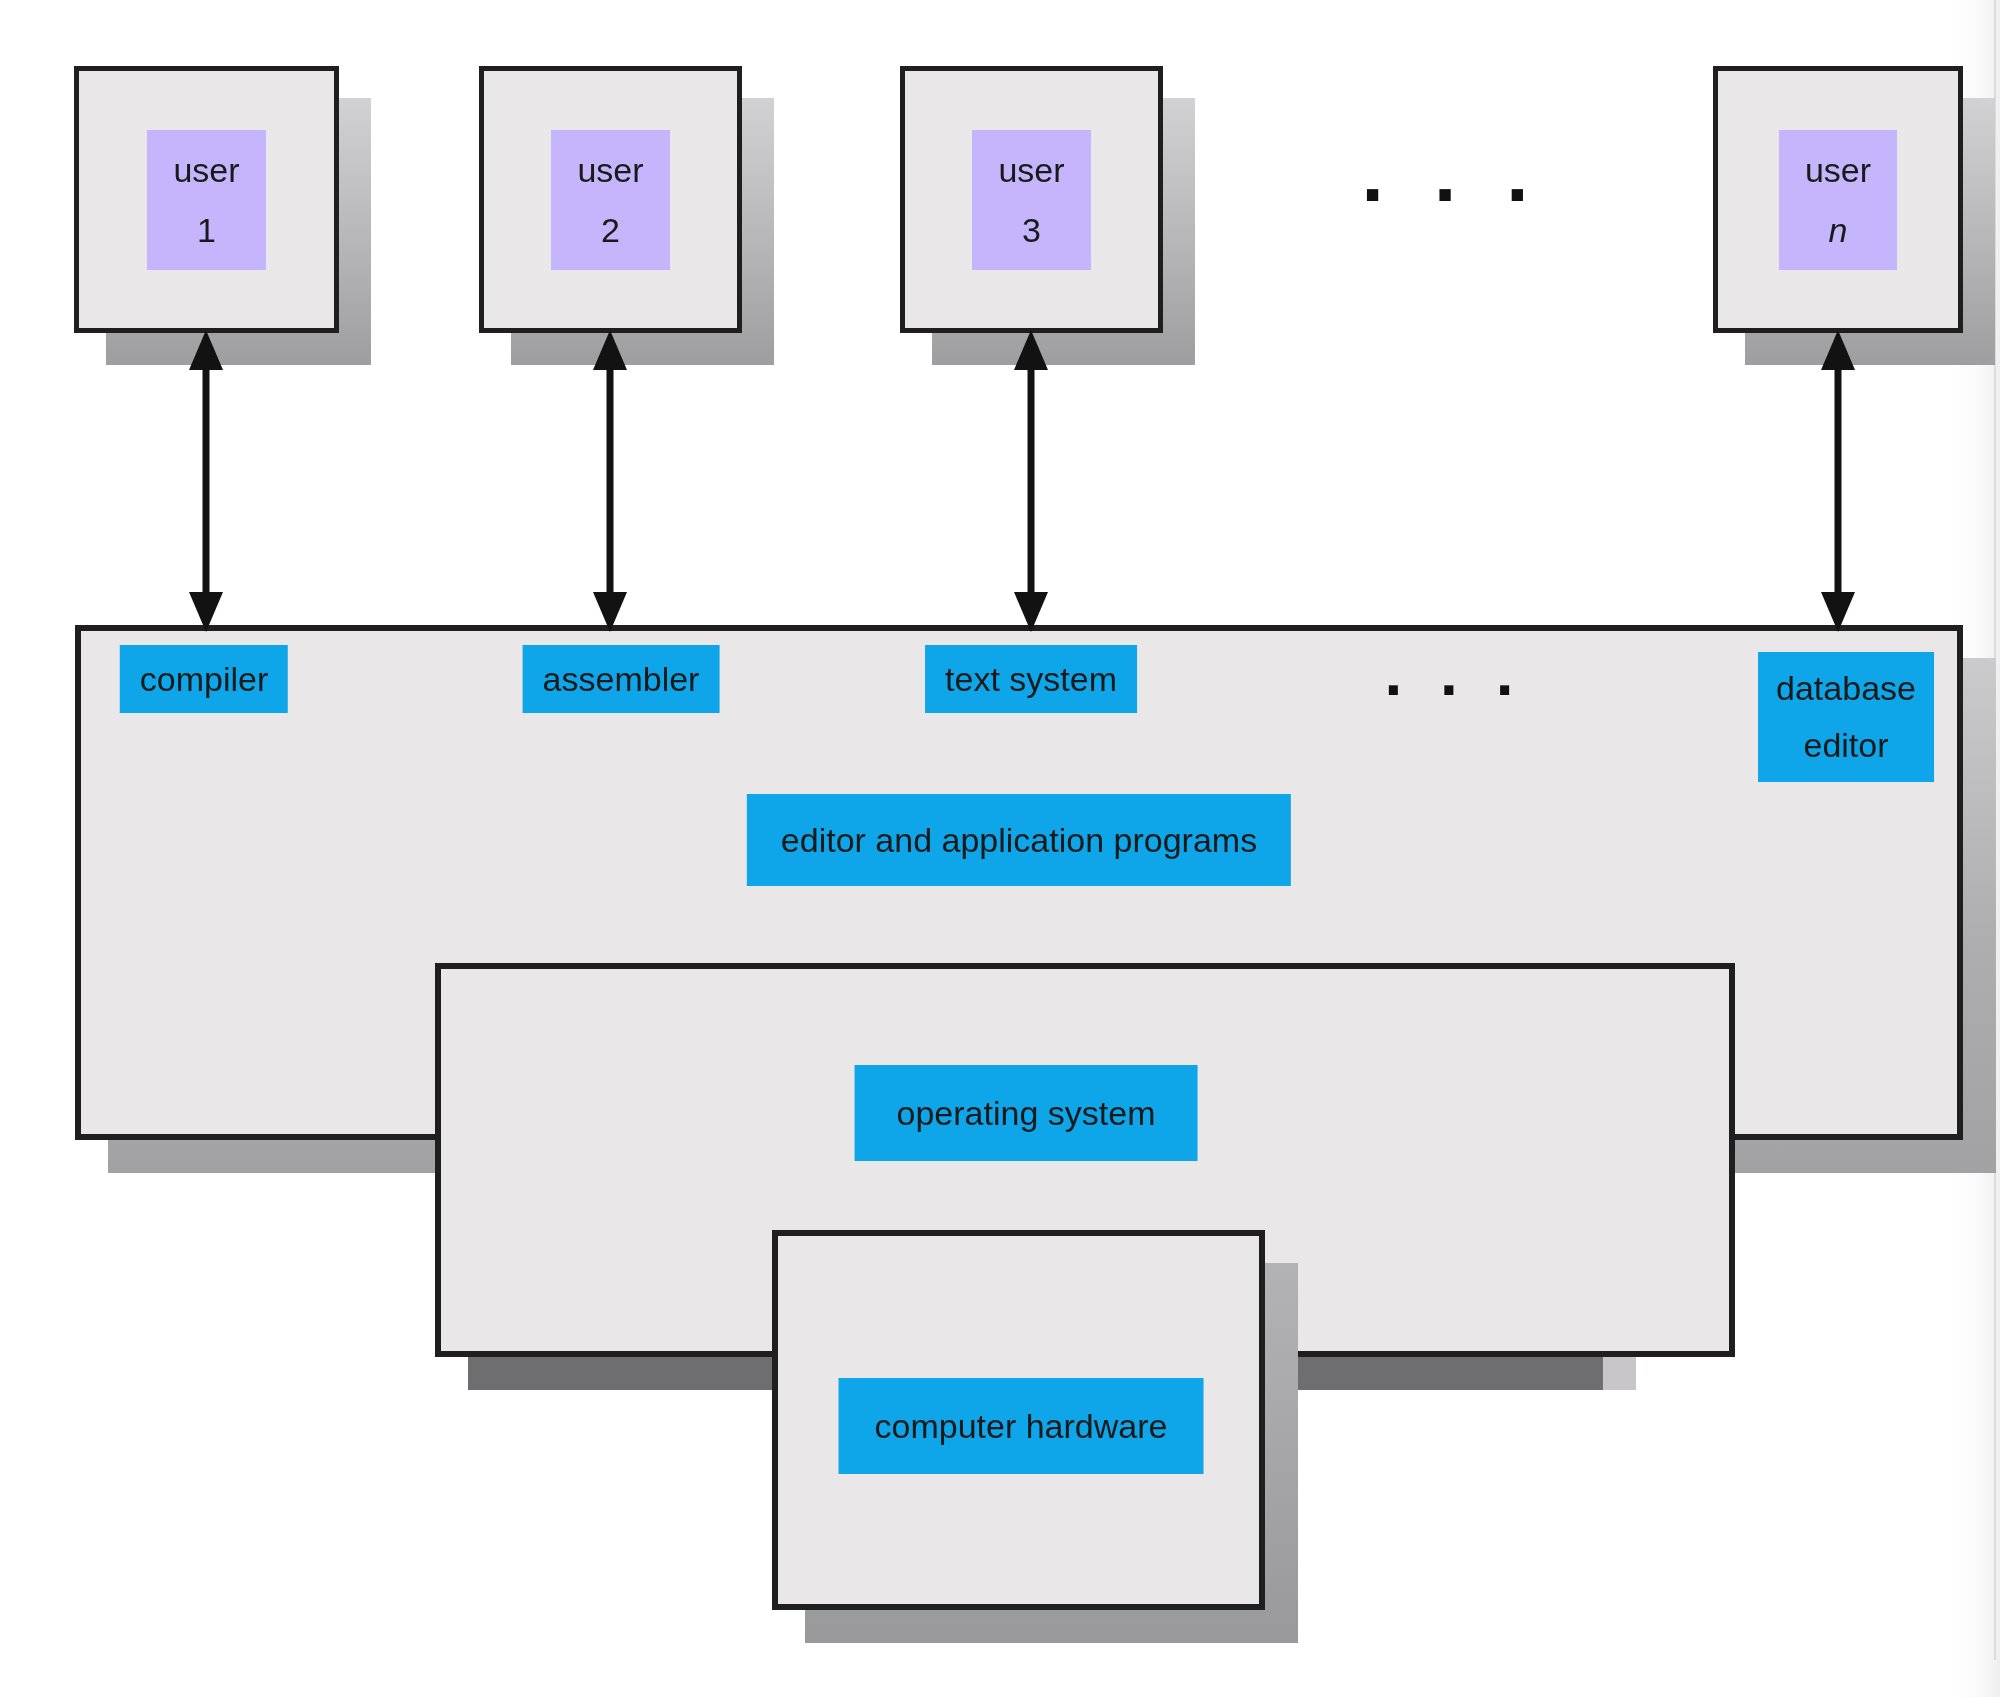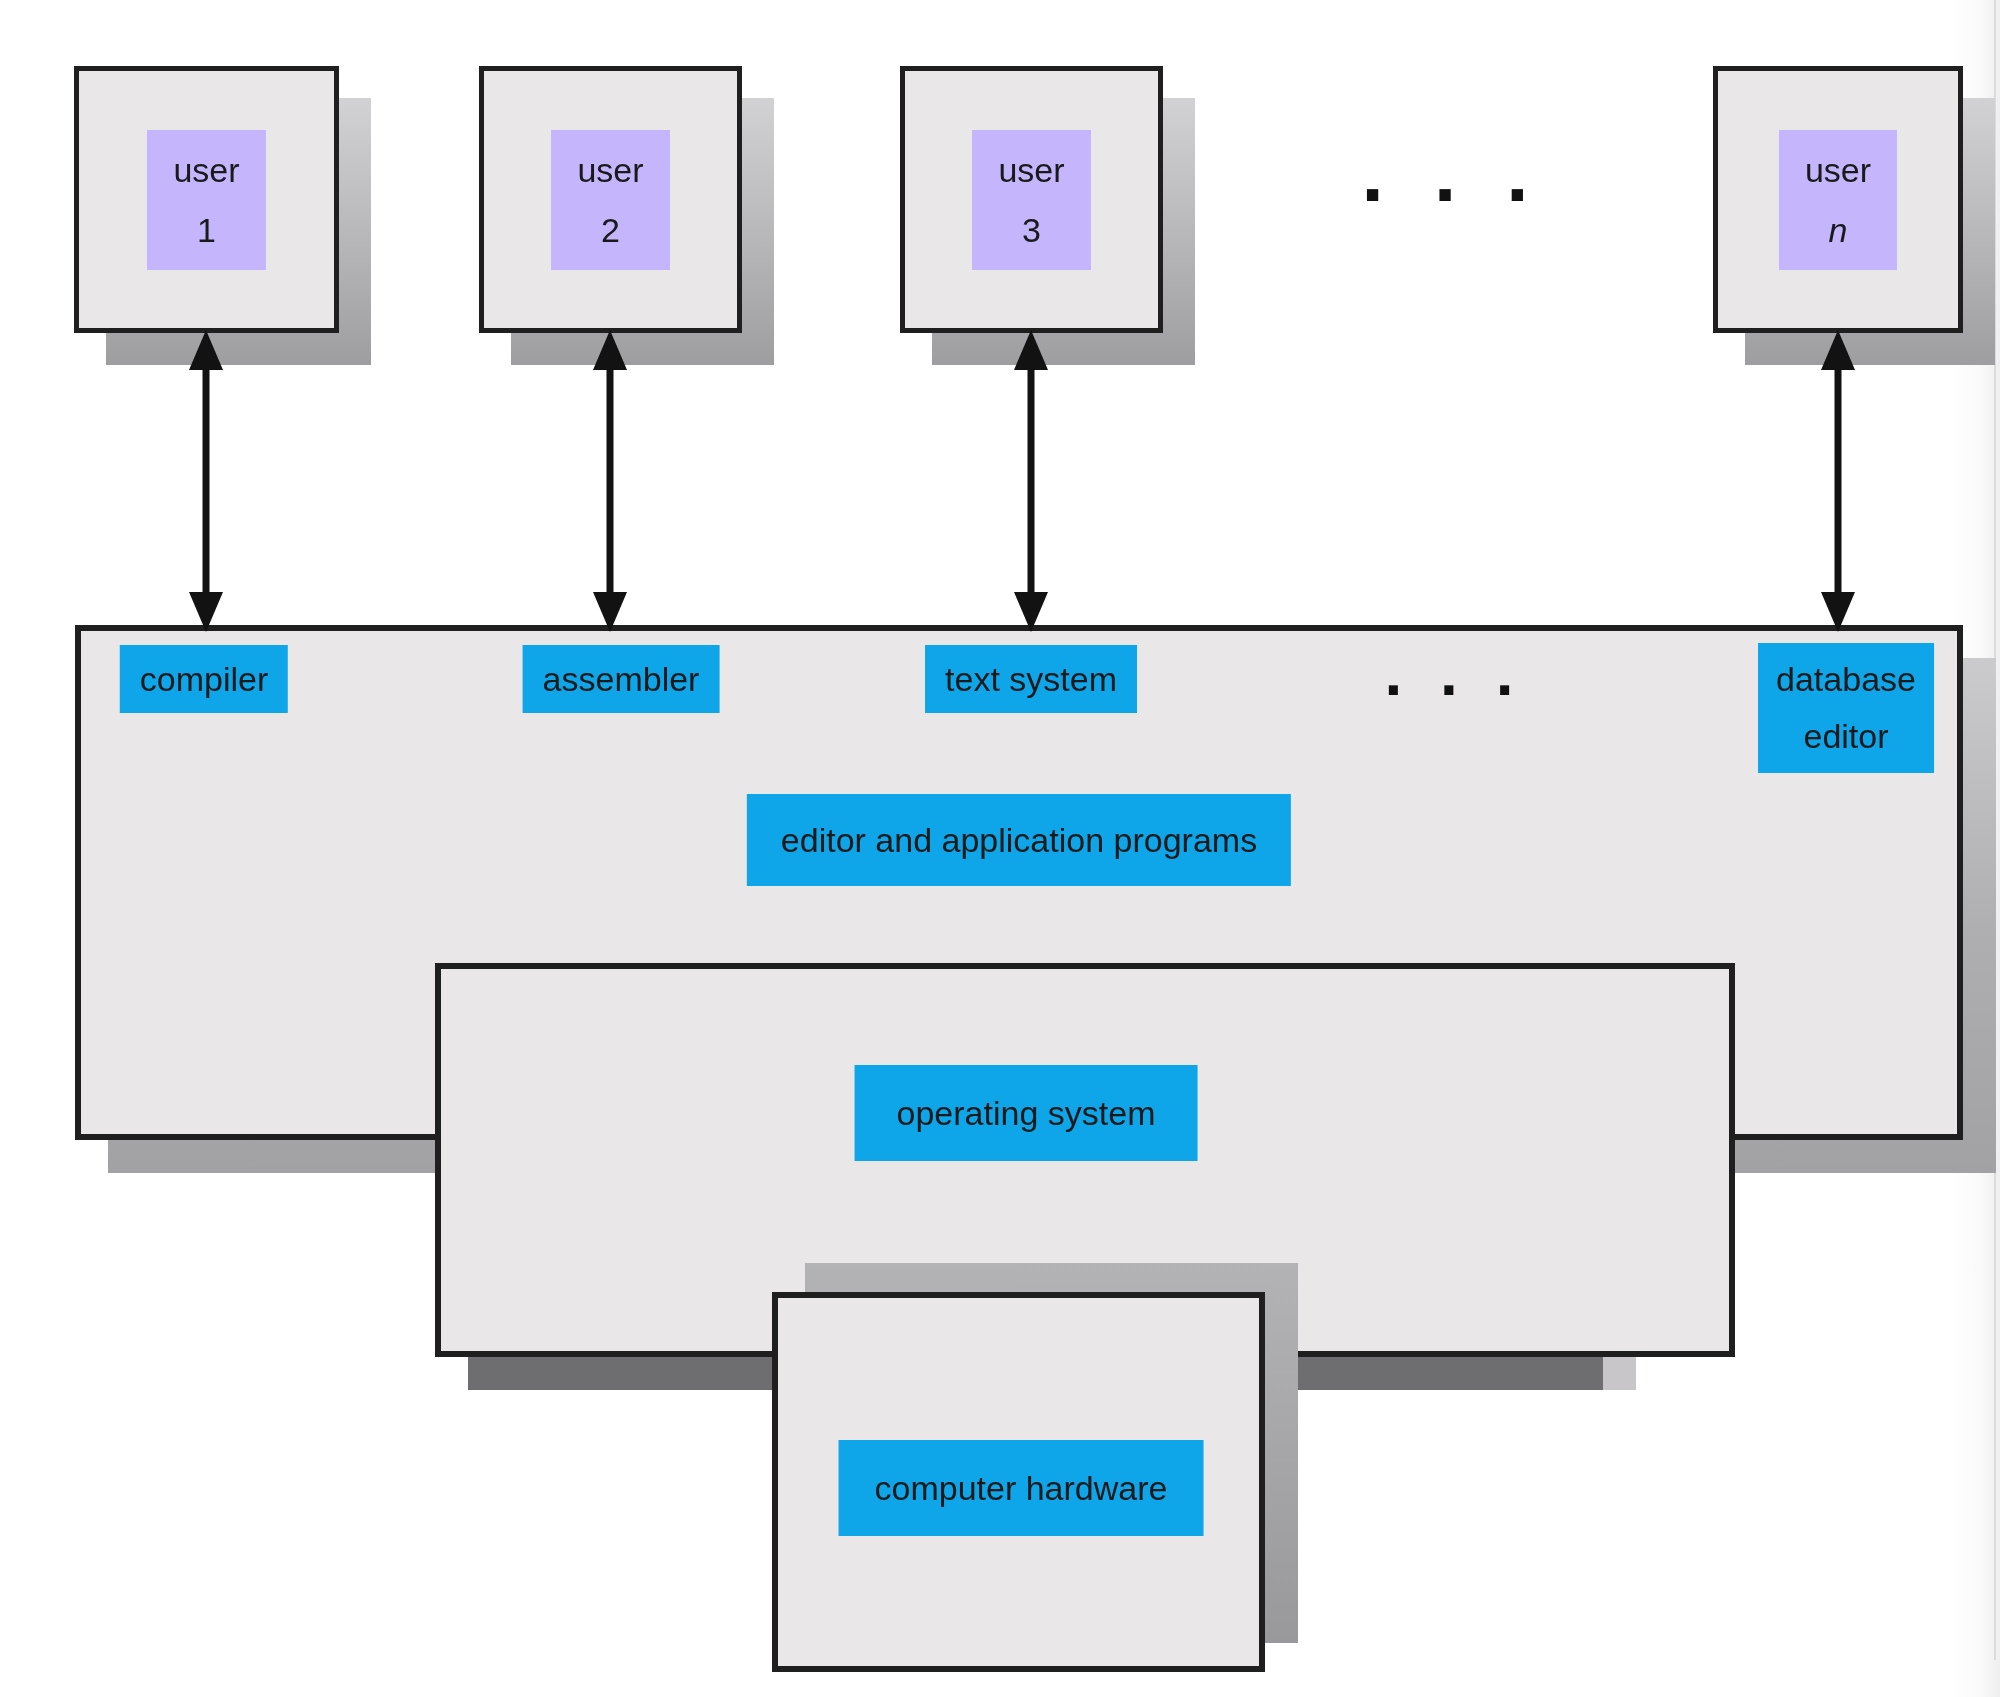--- a/index.html
+++ b/index.html
@@ -68,35 +68,35 @@
 
   <div class="edge-band"></div>
   <div class="edge-line"></div>
 
   <div class="shadow big-shadow" style="left:108px;top:658px;width:1888px;height:515px;"></div>
   <div class="gbox" style="left:75px;top:625px;width:1888px;height:515px;">
     <span class="lbl" style="left:123px;top:14px;">compiler</span>
     <span class="lbl" style="left:540px;top:14px;">assembler</span>
     <span class="lbl" style="left:950px;top:14px;">text system</span>
     <span class="dots dots-row" style="left:1373px;top:10px;">. . .</span>
-    <div class="lbl lbl2" style="left:1765px;top:12px;">
+    <div class="lbl lbl2" style="left:1765px;top:21px;">
       <span class="ln">database</span>
       <span class="ln">editor</span>
     </div>
     <span class="lbl title-lbl" style="left:938px;top:163px;">editor and application programs</span>
   </div>
 
   <div class="shadow os-shadow-bottom" style="left:468px;top:1357px;width:1168px;height:33px;"></div>
   <div class="shadow os-shadow-right" style="left:1603px;top:996px;width:33px;height:394px;"></div>
   <div class="gbox" style="left:435px;top:963px;width:1300px;height:394px;">
     <span class="lbl os-lbl" style="left:585px;top:96px;">operating system</span>
   </div>
 
   <div class="shadow hw-shadow" style="left:805px;top:1263px;width:493px;height:380px;"></div>
-  <div class="gbox" style="left:772px;top:1292px;width:493px;height:380px;">
+  <div class="gbox" style="left:772px;top:1230px;width:493px;height:380px;">
     <span class="lbl hw-lbl" style="left:243px;top:142px;">computer hardware</span>
   </div>
 
   <div class="shadow user-shadow" style="left:106px;top:98px;width:265px;height:267px;"></div>
   <div class="gbox user-box" style="left:74px;top:66px;width:265px;height:267px;">
     <div class="user-label">
       <span class="ln">user</span>
       <span class="ln">1</span>
     </div>
   </div>

